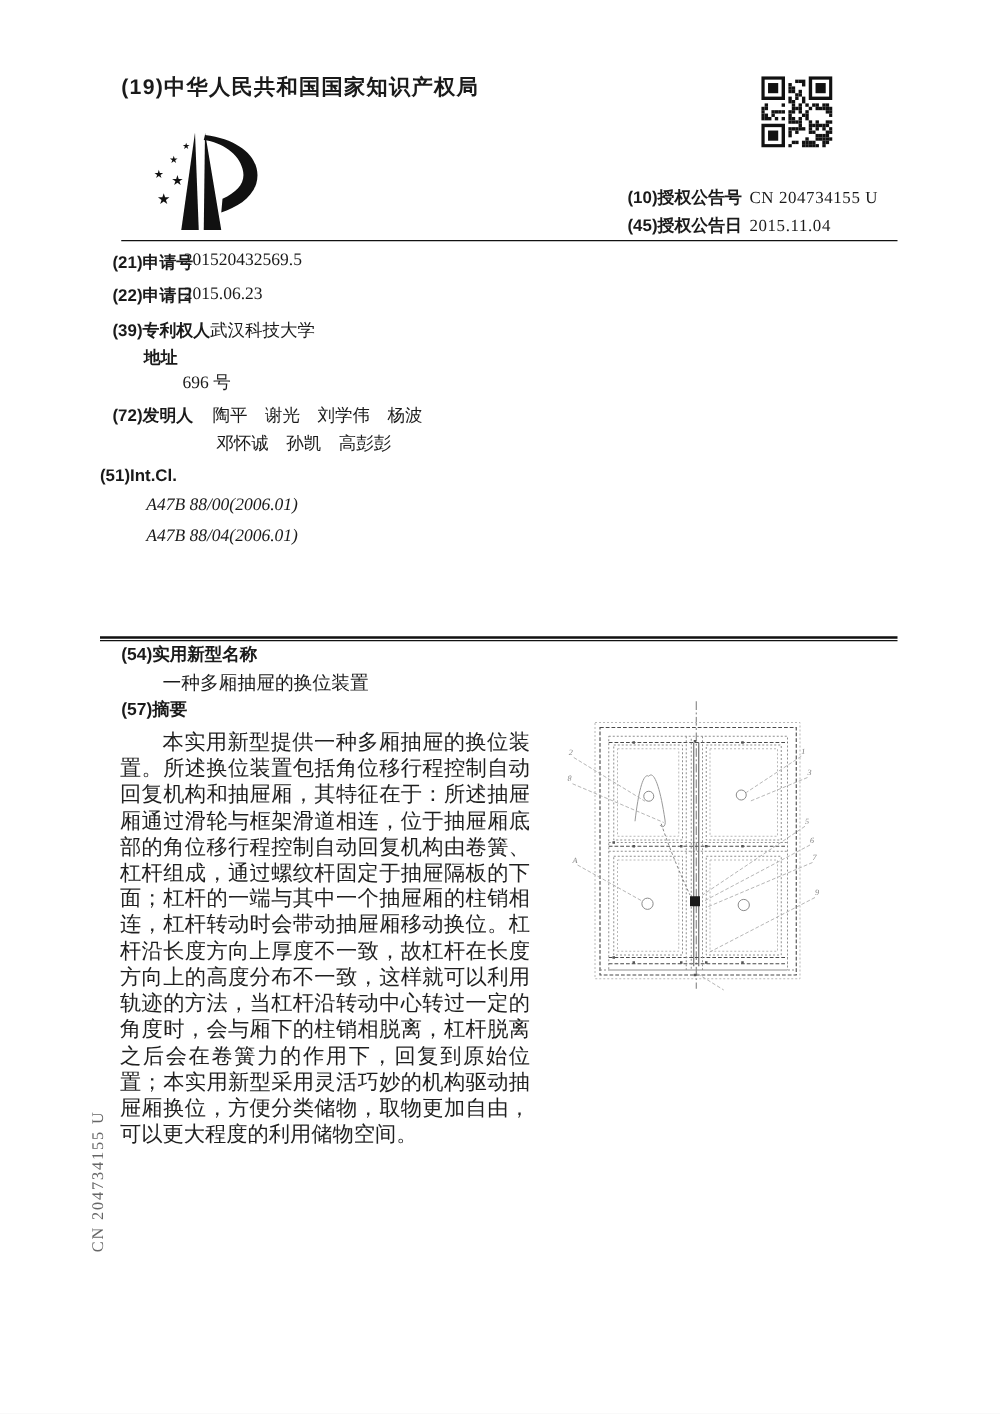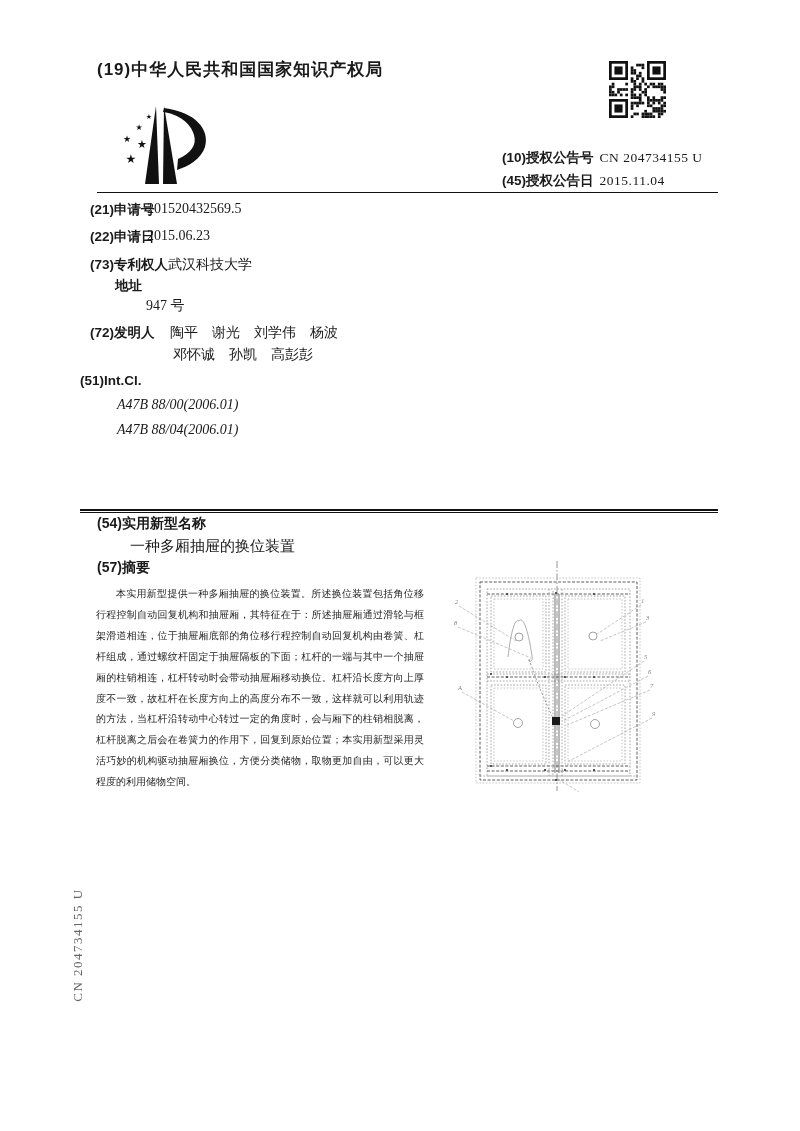--- a/index.html
+++ b/index.html
@@ -17,21 +17,21 @@
   .pubrow{font-size:13.5px;}
   .pubrow .v{margin-left:6px;font-family:"Liberation Serif","DejaVu Serif",serif;font-weight:normal;letter-spacing:0.5px;}
   .rule1{position:absolute;left:97px;top:192px;width:621px;height:0;border-top:1.6px solid #111;}
   .rule2{position:absolute;left:80px;top:509px;width:638px;height:1px;border-top:2.2px solid #111;border-bottom:1px solid #111;}
   .pages-note{right:118px;top:492px;font-size:13px;}
   .itcl{font-style:italic;}
   .sec-lbl{font-size:14px;}
   .inv-title{left:130px;top:537px;font-size:15px;}
   .abstract{
     position:absolute;left:96px;top:584px;width:328px;
-    font-size:10px;line-height:20.9px;text-align:justify;text-indent:2em;color:#1f1f1f;
+    font-size:17px;line-height:20.9px;text-align:justify;text-indent:2em;color:#1f1f1f;
   }
   .side-code{
     left:18px;top:937px;width:120px;text-align:center;
     transform:rotate(-90deg);font-size:13px;color:#666;letter-spacing:1.5px;
   }
   .qr{position:absolute;left:609px;top:61px;width:57px;height:57px;}
   .logo{position:absolute;left:112px;top:100px;width:110px;height:92px;}
   .figure{position:absolute;left:445px;top:555px;width:225px;height:245px;}
   
   .figure .dot{fill:none;stroke:#9a9a9a;stroke-width:.8;stroke-dasharray:1.6 1.6;}
@@ -208,25 +208,25 @@
   </div>
 
   <div class="rule1"></div>
 
   <div class="t lbl" style="left:90px;top:201px">(21)申请号</div>
   <div class="t val" style="left:147px;top:201px">201520432569.5</div>
 
   <div class="t lbl" style="left:90px;top:228px">(22)申请日</div>
   <div class="t val" style="left:147px;top:228px">2015.06.23</div>
 
-  <div class="t lbl" style="left:90px;top:256px">(73)专利权人</div>
+  <div class="t lbl" style="left:90px;top:256px">(39)专利权人</div>
   <div class="t val" style="left:168px;top:256px">武汉科技大学</div>
 
   <div class="t lbl" style="left:115px;top:277px">地址</div>
-  <div class="t val" style="left:146px;top:297px">947 号</div>
+  <div class="t val" style="left:146px;top:297px">696 号</div>
 
   <div class="t lbl" style="left:90px;top:324px">(72)发明人</div>
   <div class="t val" style="left:170px;top:324px">陶平　谢光　刘学伟　杨波</div>
   <div class="t val" style="left:173px;top:346px">邓怀诚　孙凯　高彭彭</div>
 
   <div class="t lbl" style="left:80px;top:373px">(51)Int.Cl.</div>
   <div class="t val itcl" style="left:117px;top:397px">A47B 88/00(2006.01)</div>
   <div class="t val itcl" style="left:117px;top:422px">A47B 88/04(2006.01)</div>
 
 

